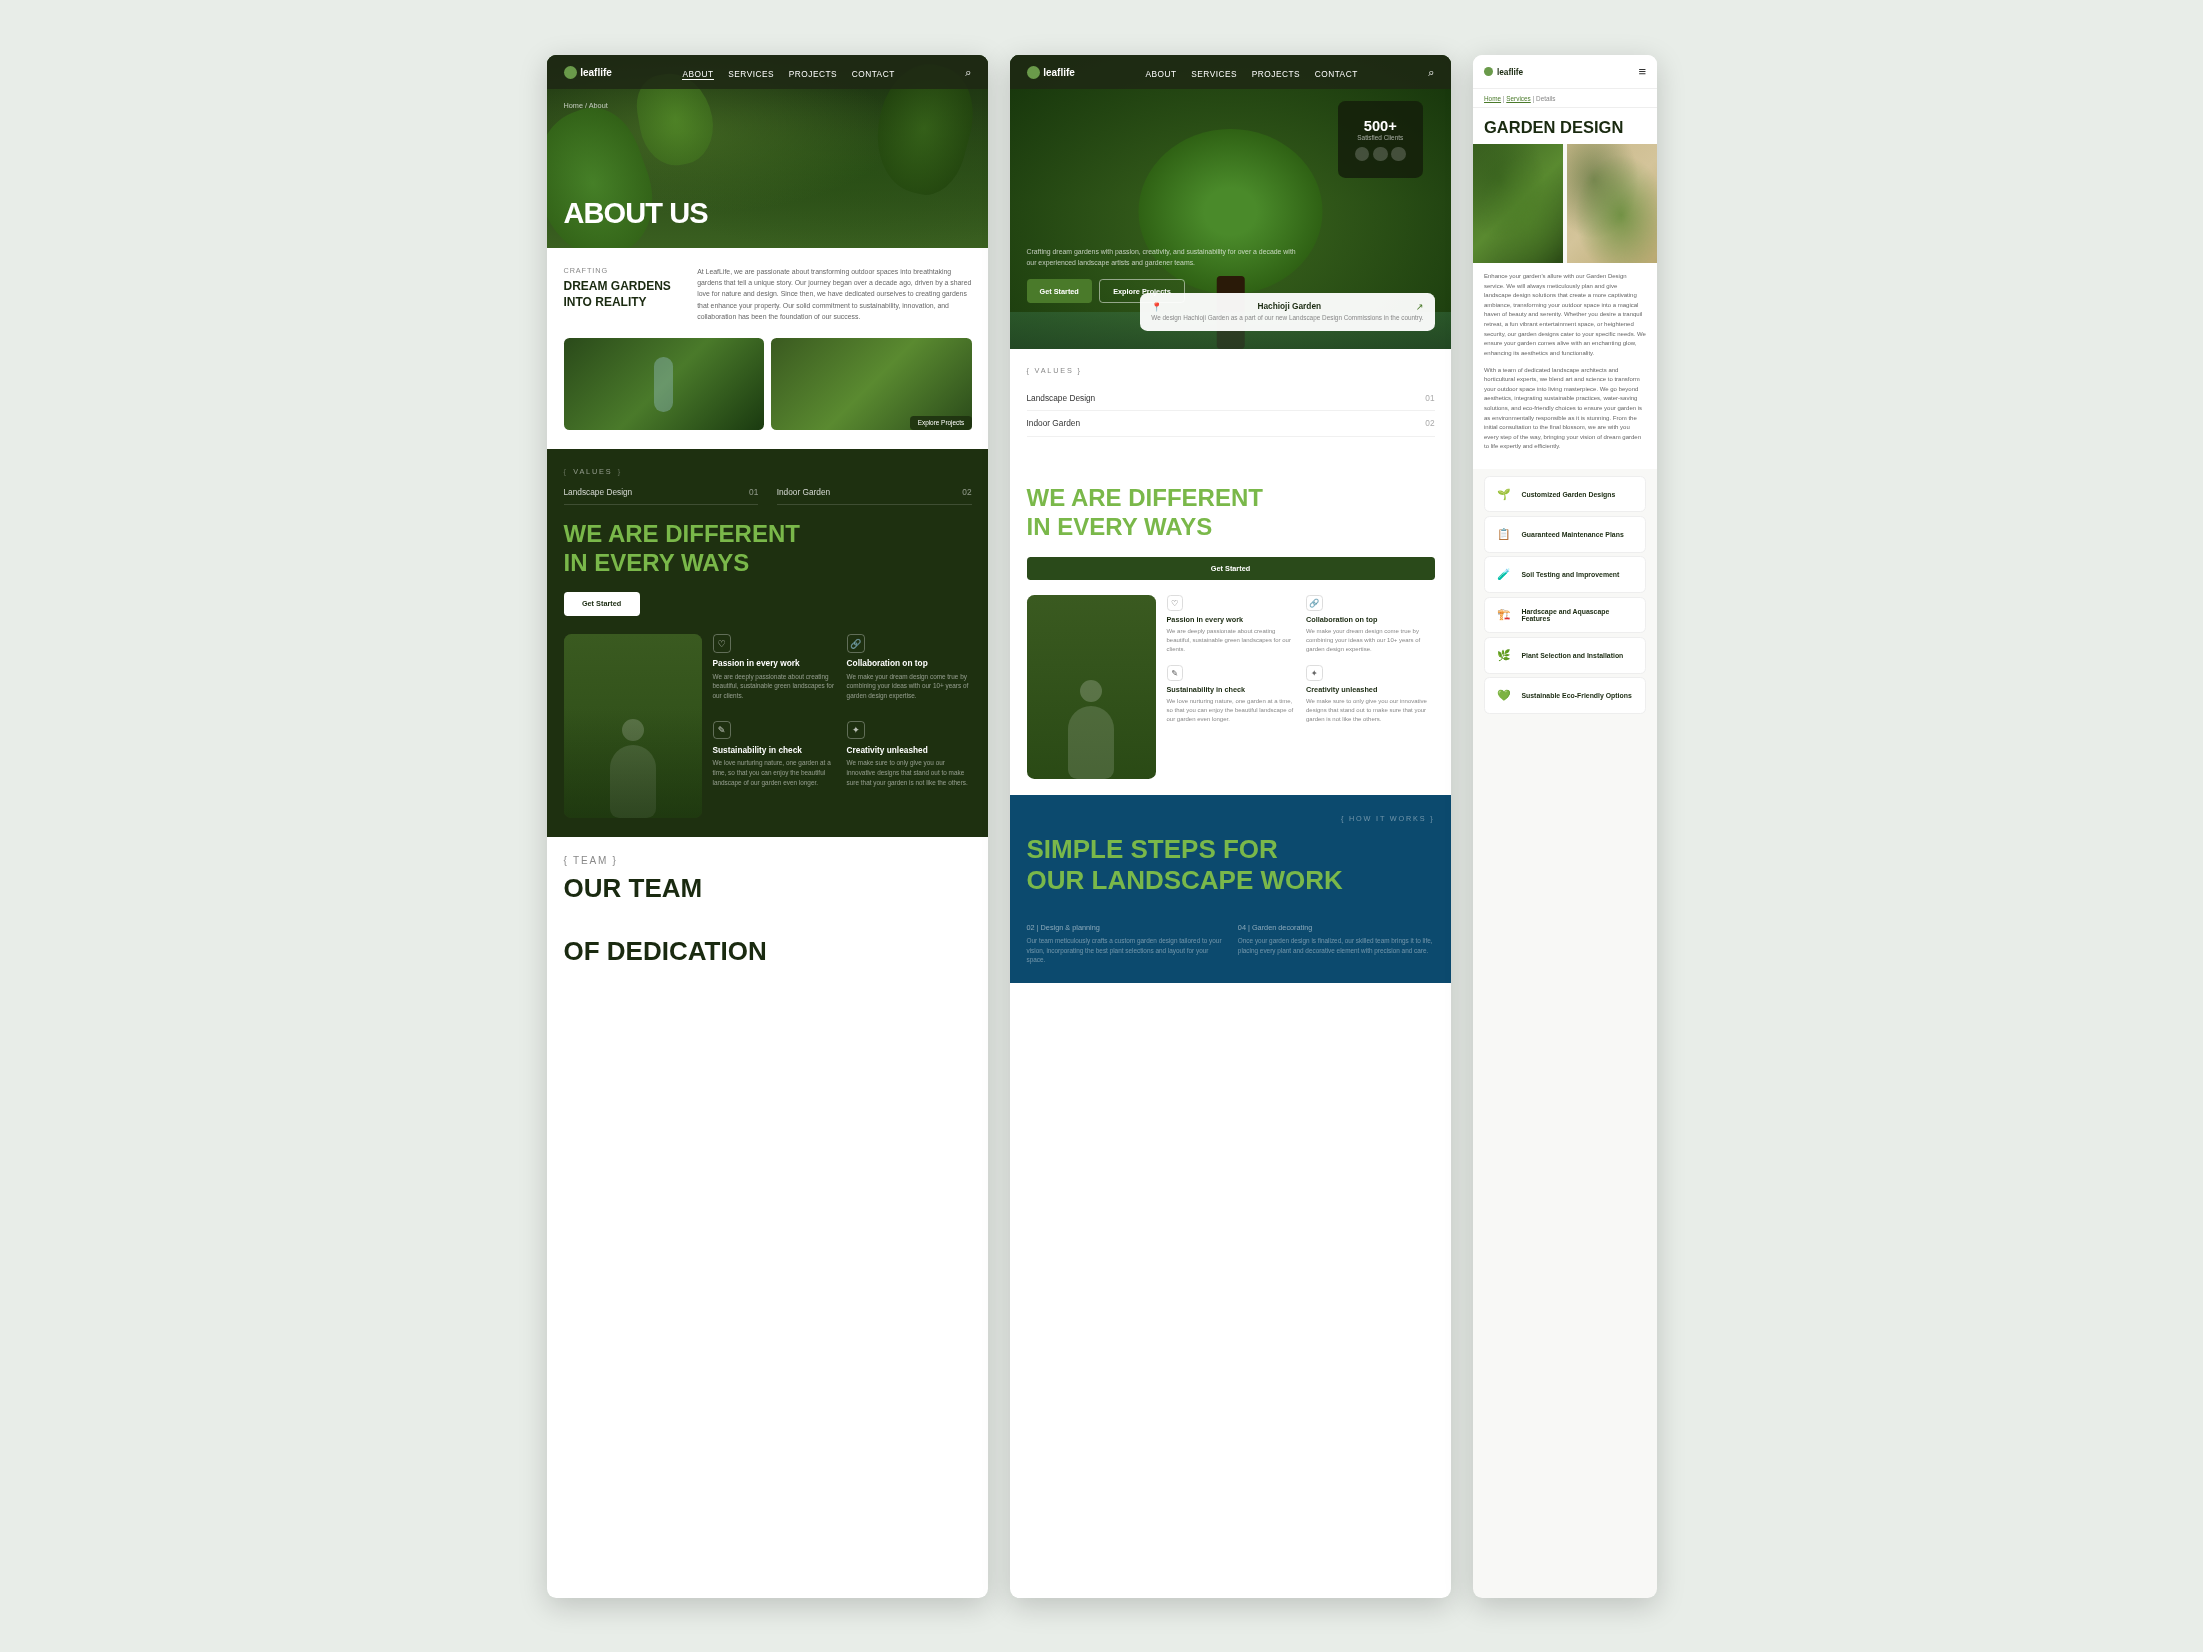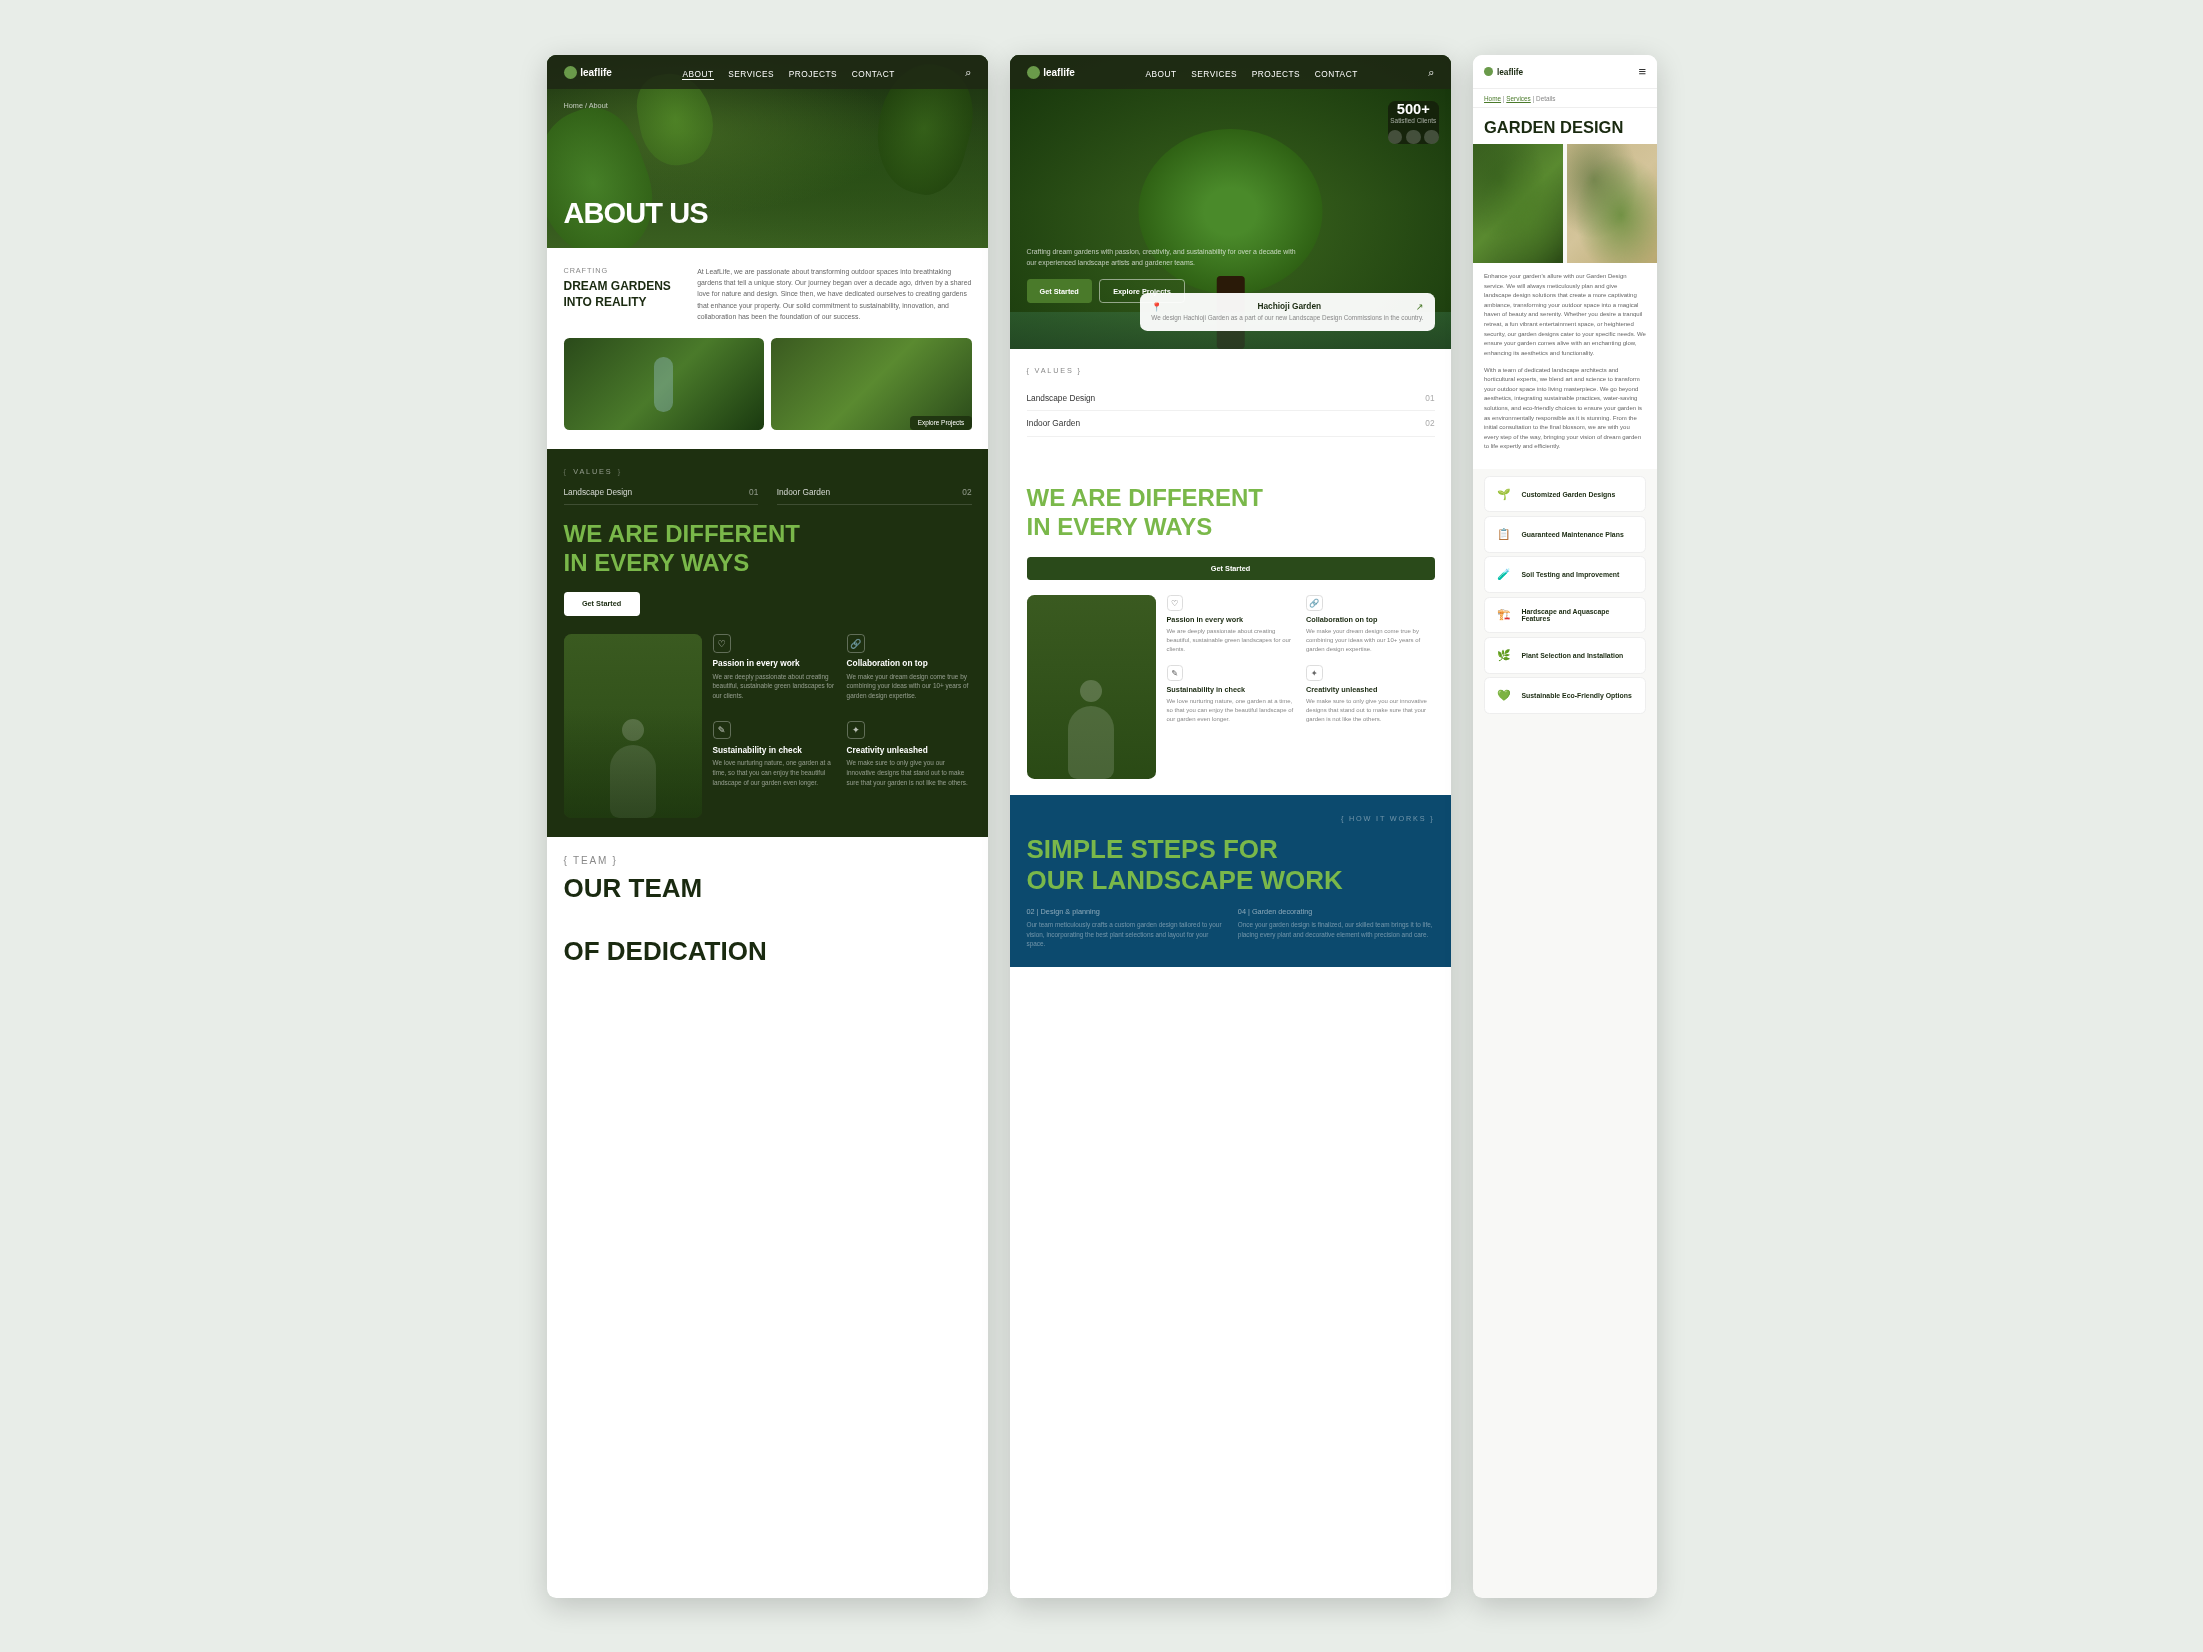--- a/index.html
+++ b/index.html
@@ -430,24 +430,24 @@
       font-size: 7.3px;
       font-weight: 600;
       padding: 6.4px 13px;
       border-radius: 3.7px;
       border: 0.9px solid rgba(255,255,255,0.5);
       cursor: pointer;
     }
 
     .hero-badge {
       position: absolute;
-      top: 46px; right: 12px;
+      top: 46px; right: 28px;
       background: rgba(20,30,10,0.85);
       border-radius: 7.3px;
-      padding: 0;
+      padding: 17px;
       text-align: center;
     }
     .hero-badge-num {
       color: #fff;
       font-size: 14.7px;
       font-weight: 800;
     }
     .hero-badge-label {
       color: rgba(255,255,255,0.6);
       font-size: 6.4px;
@@ -600,21 +600,21 @@
       color: rgba(255,255,255,0.4);
       letter-spacing: 1.8px;
       text-align: right;
       margin-bottom: 11px;
     }
     .steps-title {
       font-size: 26px;
       font-weight: 800;
       color: #fff;
       line-height: 1.2;
-      margin-bottom: 11px;
+      margin-bottom: 27px;
     }
     .steps-title span {
       color: #7ab84a;
     }
     .steps-row {
       display: flex;
       gap: 14.7px;
     }
     .step-item {
       flex: 1;

